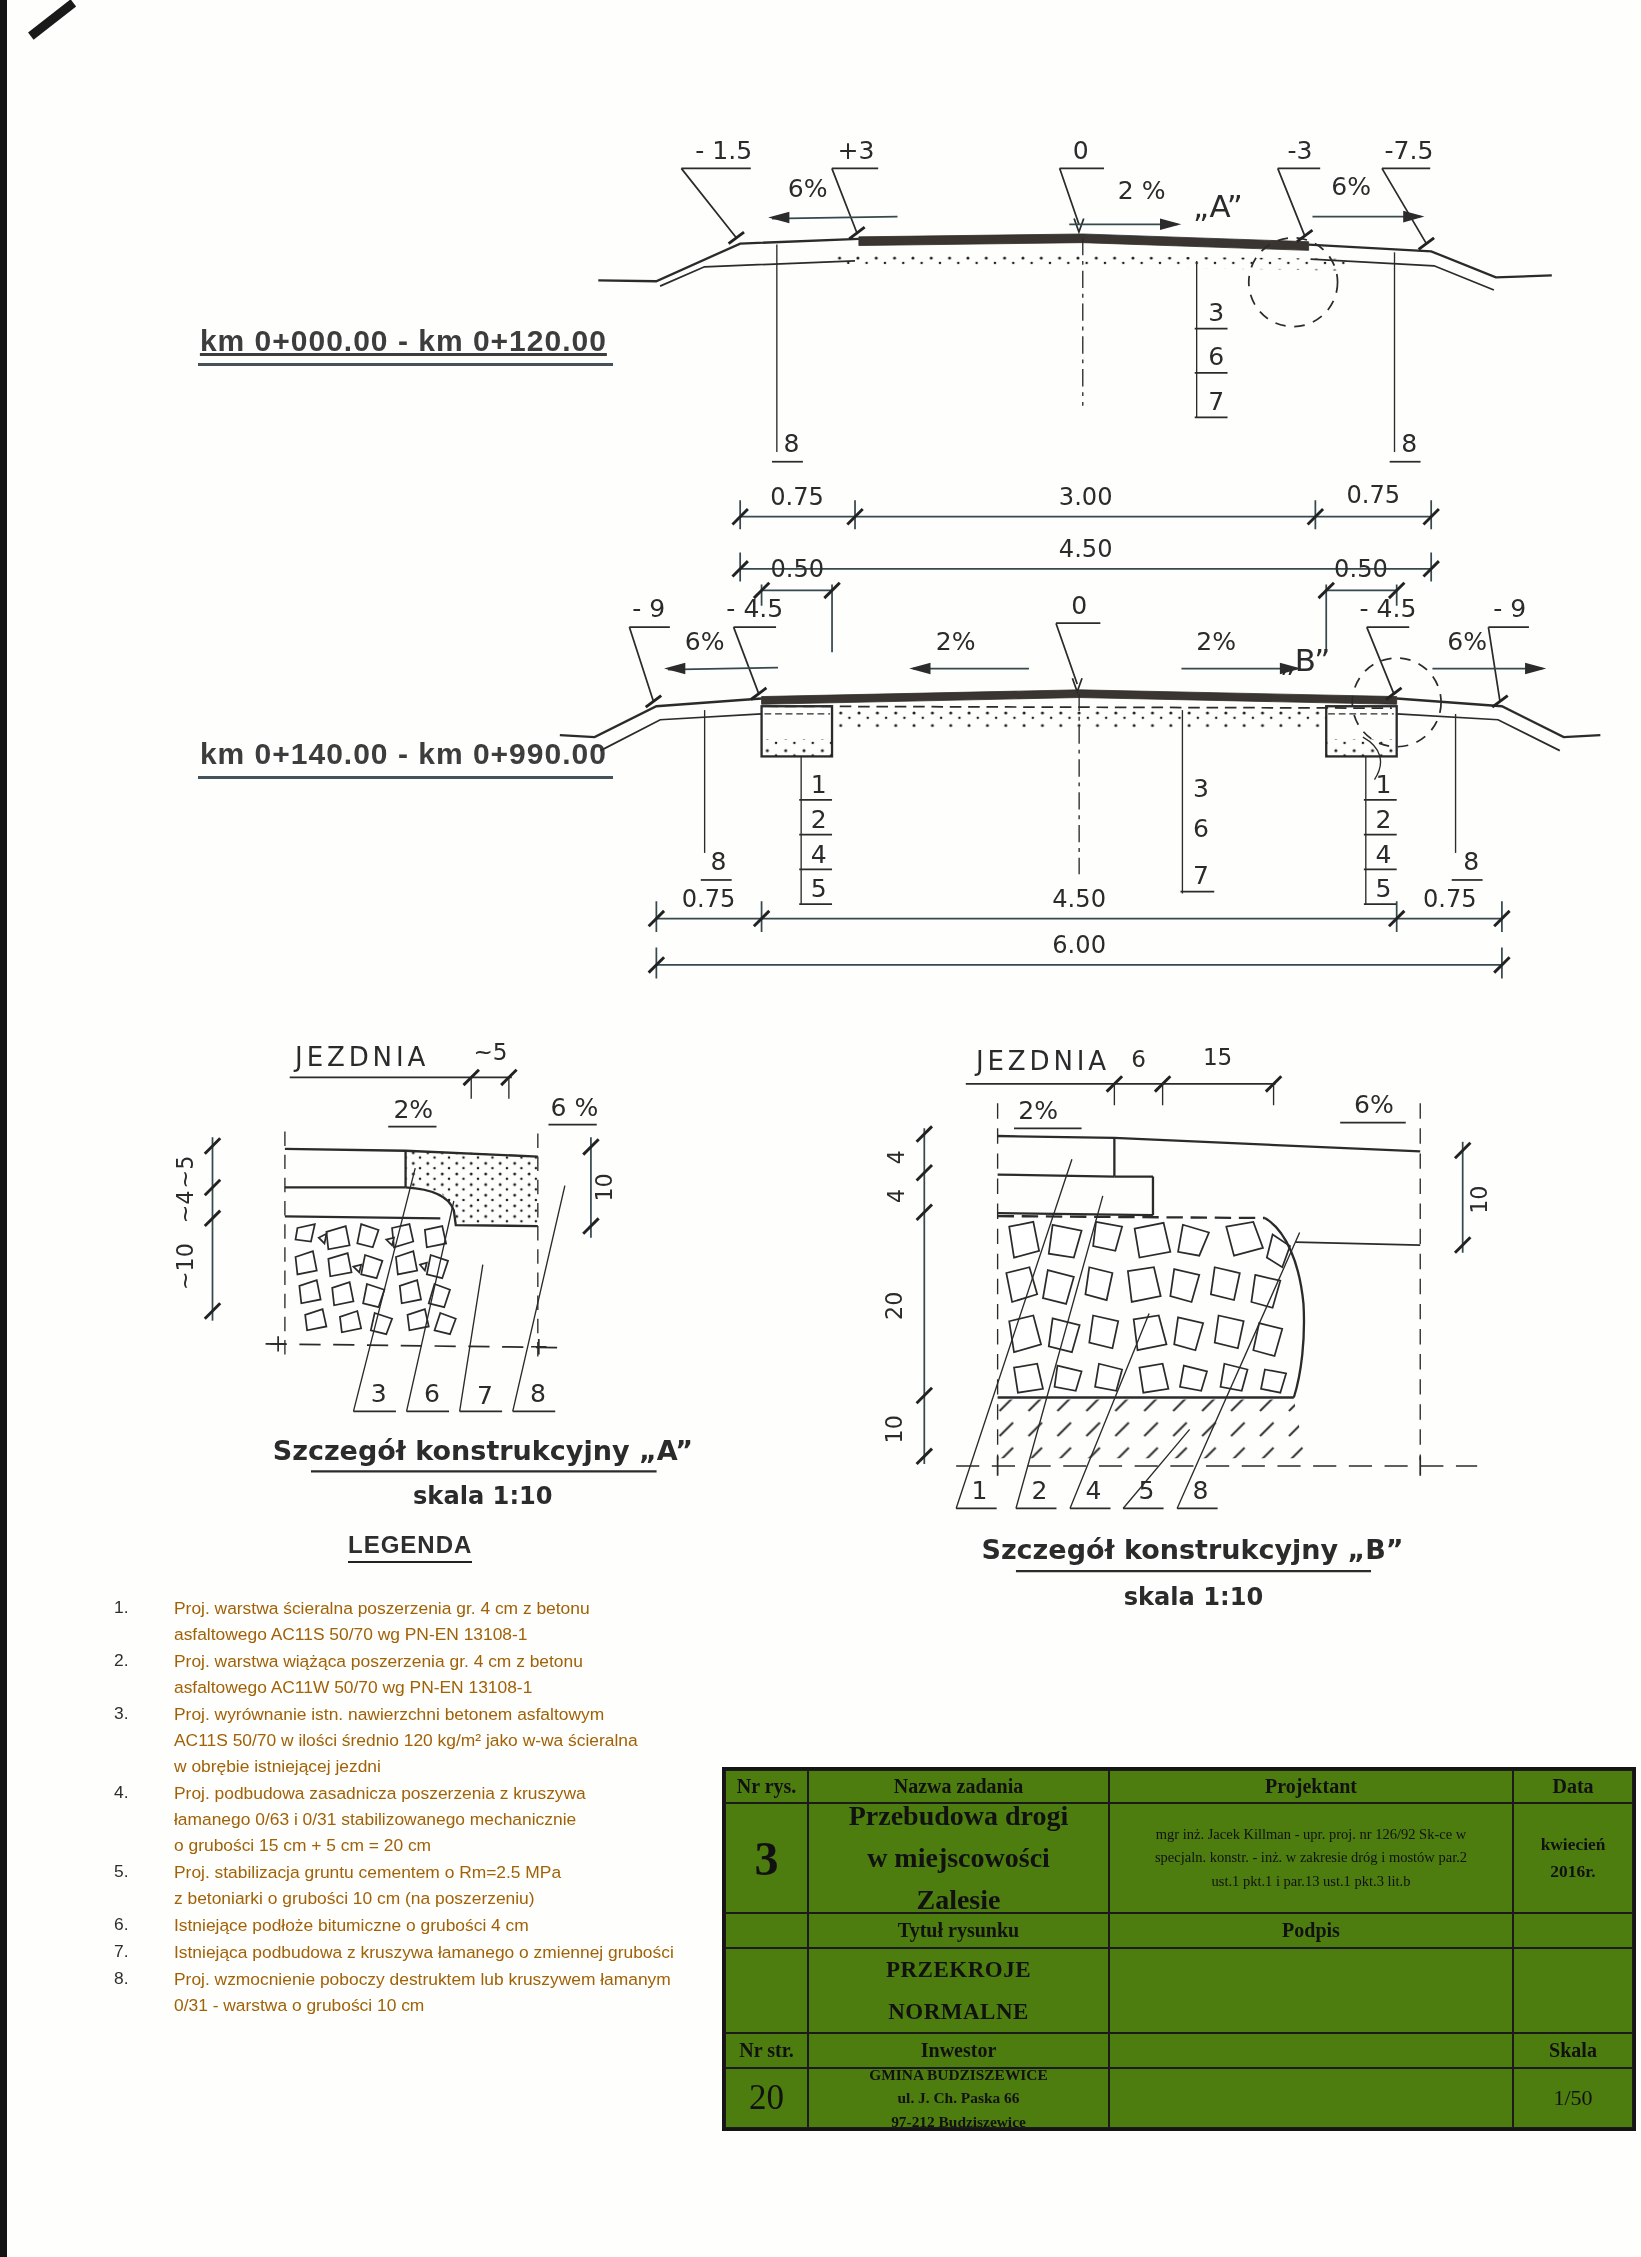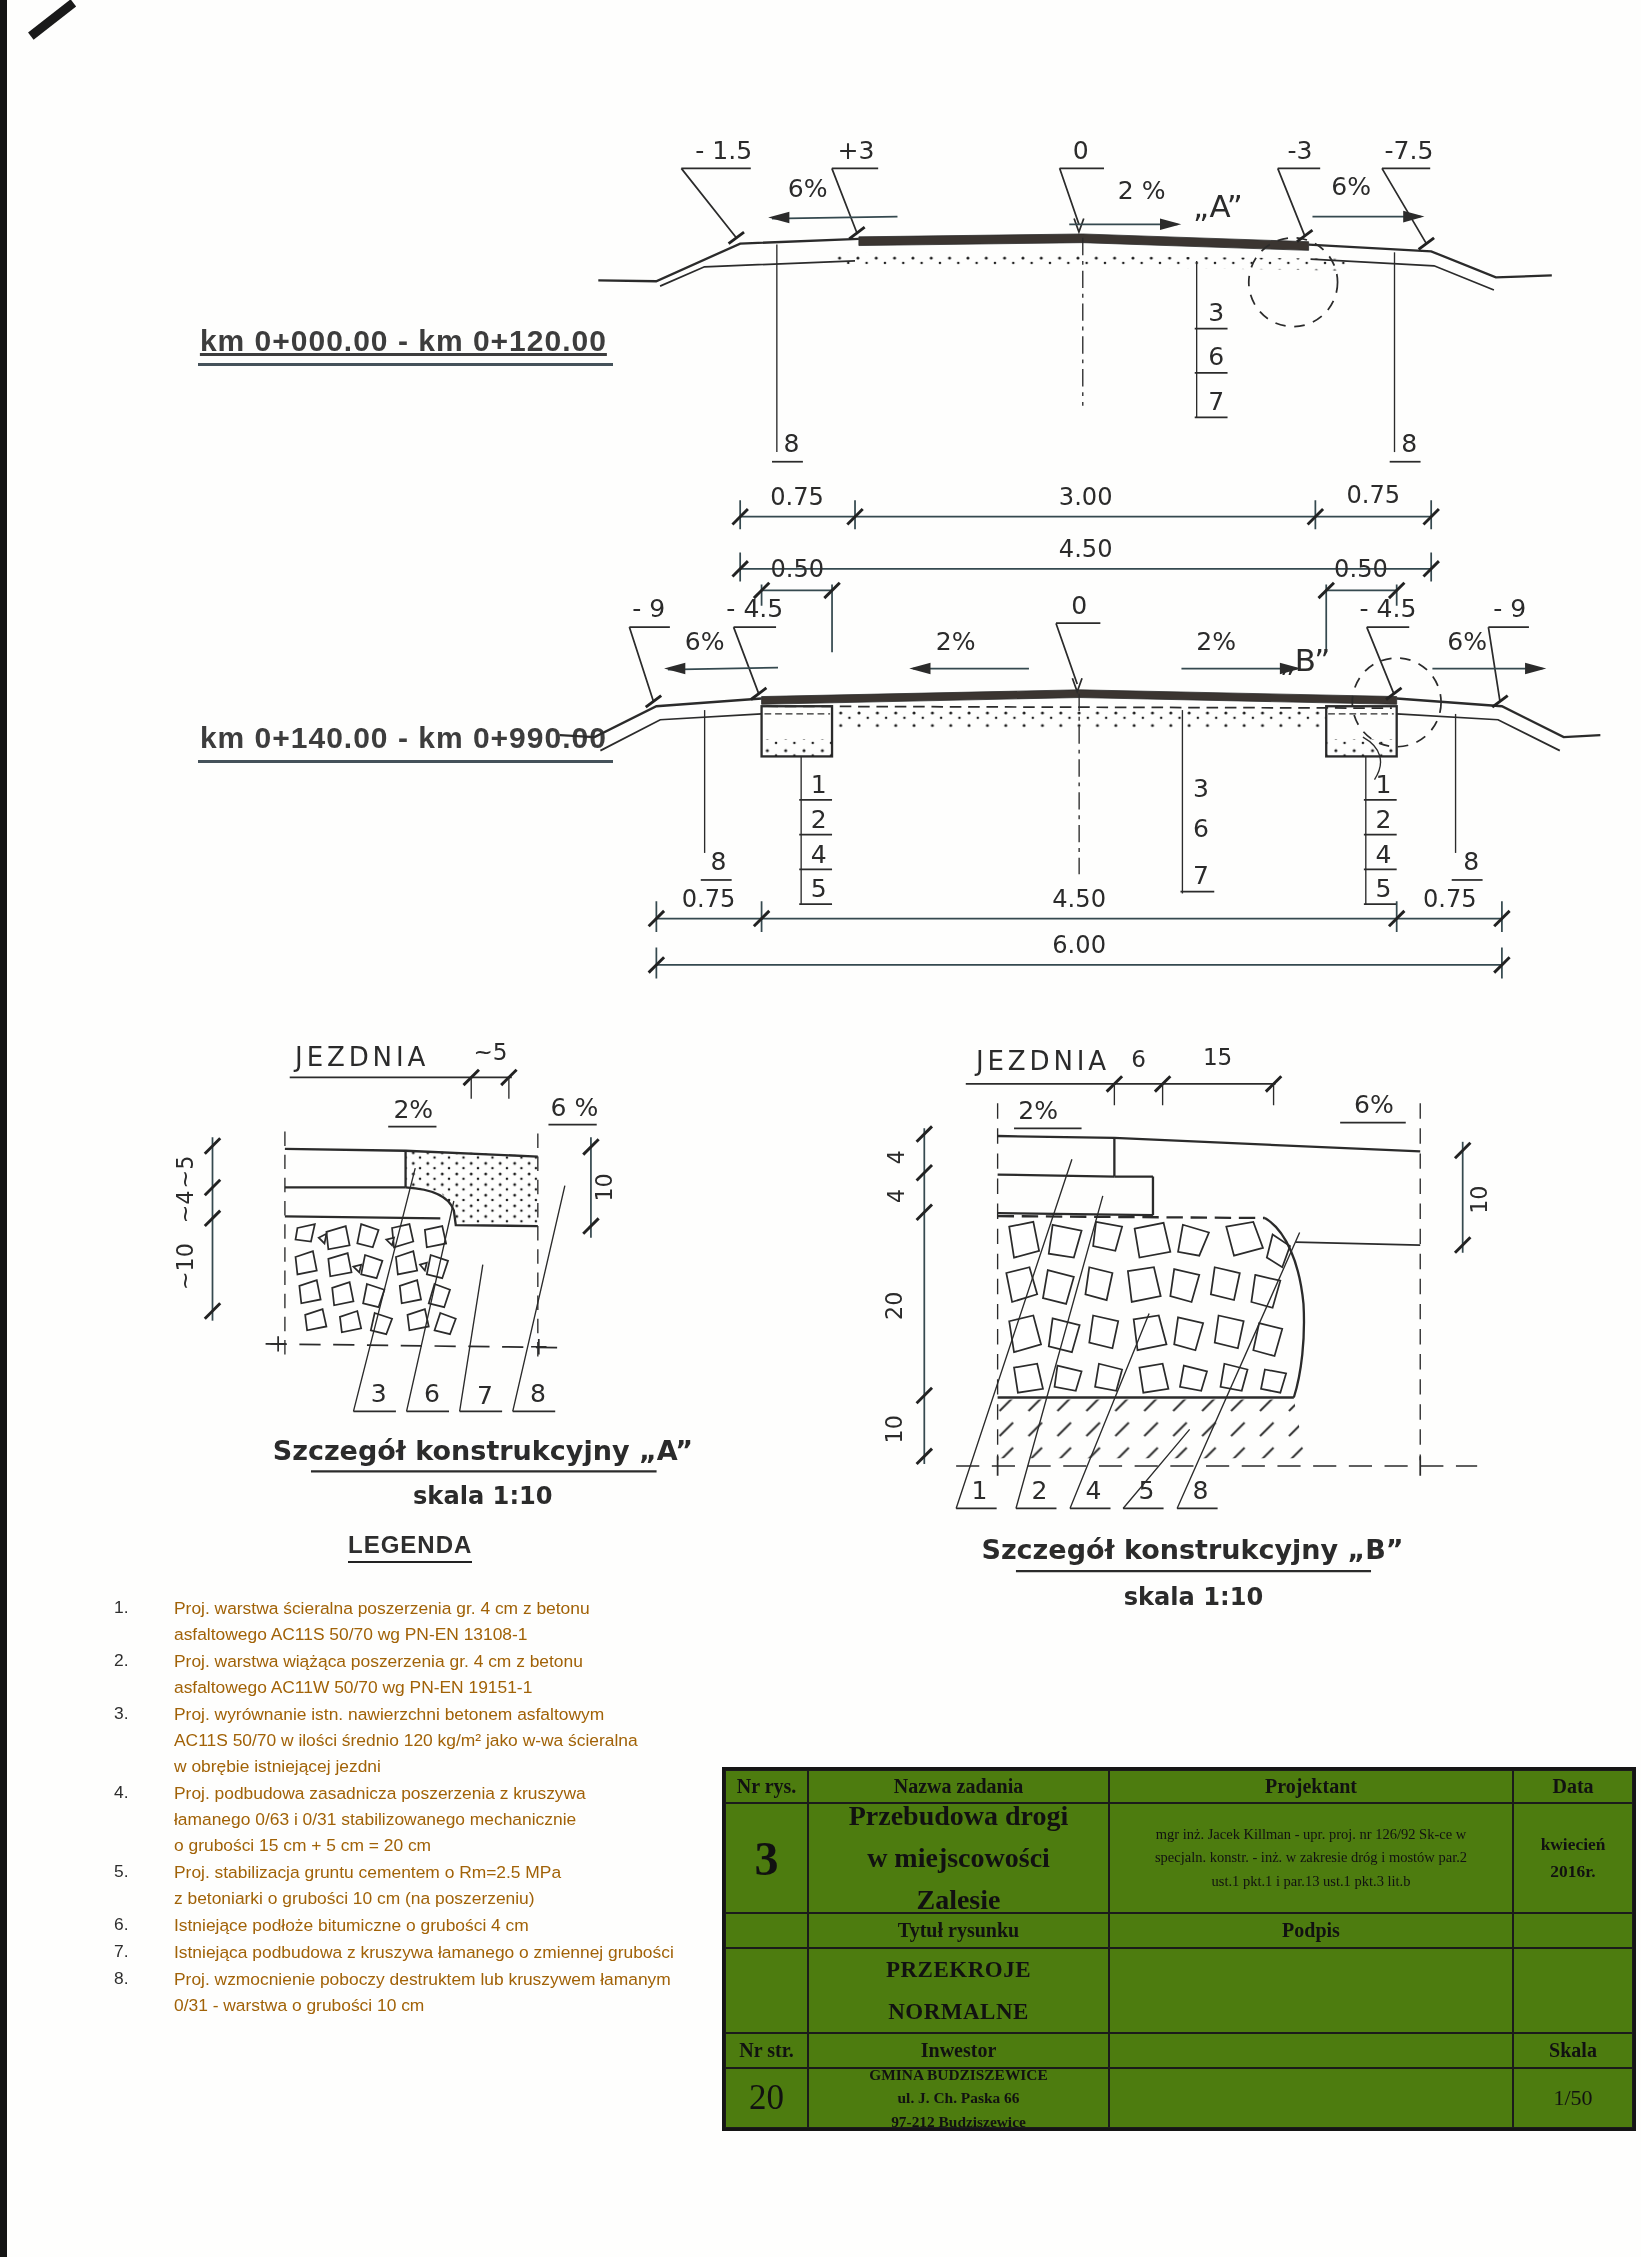--- a/index.html
+++ b/index.html
@@ -44,21 +44,21 @@
   .tb-20{font-size:35px;}
 </style>
 </head>
 <body>
 
 <div class="sheet">
   <div class="scan-edge"></div>
   <div class="scan-slash"></div>
 
   <div class="km-label" style="left:198px;top:324px;text-decoration:underline;">km 0+000.00 - km 0+120.00</div>
-  <div class="km-label" style="left:198px;top:721px;text-align:right;">km 0+140.00 - km 0+990.00</div>
+  <div class="km-label" style="left:198px;top:737px;text-align:right;">km 0+140.00 - km 0+990.00</div>
 
   <svg style="left:579px;top:116px;" width="1023" height="483" viewBox="0 0 1060 500">
     <defs>
       <pattern id="s1d" width="19" height="13" patternUnits="userSpaceOnUse">
         <circle cx="4" cy="4" r="1.6" fill="#1e1e1e"></circle>
           <circle cx="13" cy="9" r="1.3" fill="#1e1e1e"></circle>
       </pattern>
     </defs>
     <g>
       <path class="ln thk" d="M20,170 L80,171 L167,132 L290,127"></path>
@@ -433,21 +433,21 @@
   <div class="lg-head">LEGENDA</div>
   <div class="legend">
     <div class="lg-item">
       <span class="lg-num">1.</span>
       <span class="lg-text">Proj. warstwa ścieralna poszerzenia gr. 4 cm z betonu
 asfaltowego AC11S 50/70 wg PN-EN 13108-1</span>
     </div>
     <div class="lg-item">
       <span class="lg-num">2.</span>
       <span class="lg-text">Proj. warstwa wiążąca poszerzenia gr. 4 cm z betonu
-asfaltowego AC11W 50/70 wg PN-EN 19151-1</span>
+asfaltowego AC11W 50/70 wg PN-EN 13108-1</span>
     </div>
     <div class="lg-item">
       <span class="lg-num">3.</span>
       <span class="lg-text">Proj. wyrównanie istn. nawierzchni betonem asfaltowym
 AC11S 50/70 w ilości średnio 120 kg/m² jako w-wa ścieralna
 w obrębie istniejącej jezdni</span>
     </div>
     <div class="lg-item">
       <span class="lg-num">4.</span>
       <span class="lg-text">Proj. podbudowa zasadnicza poszerzenia z kruszywa

